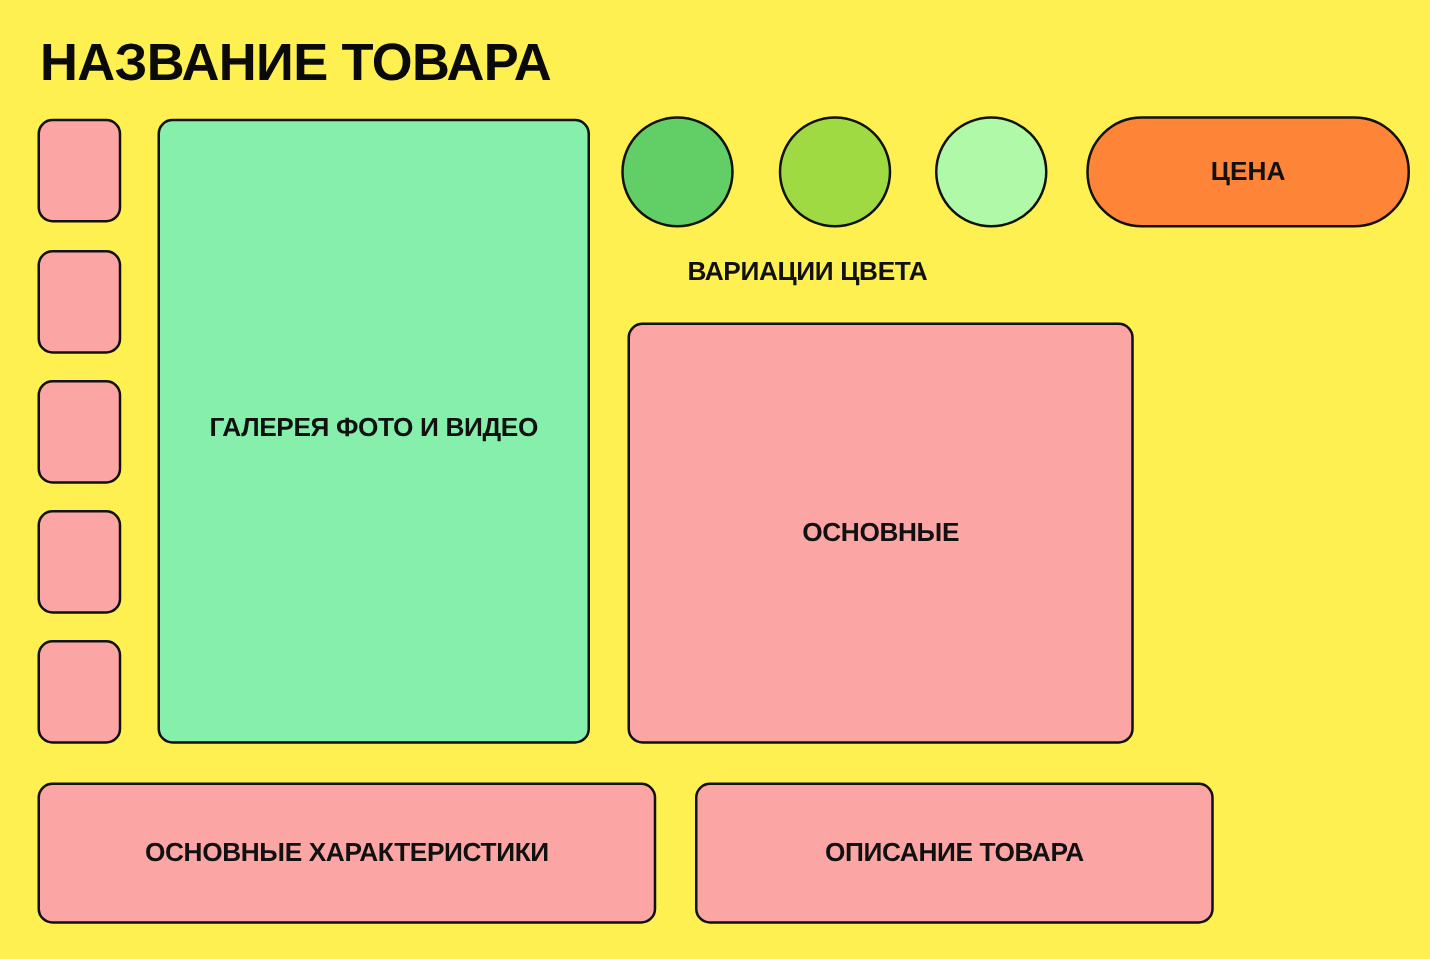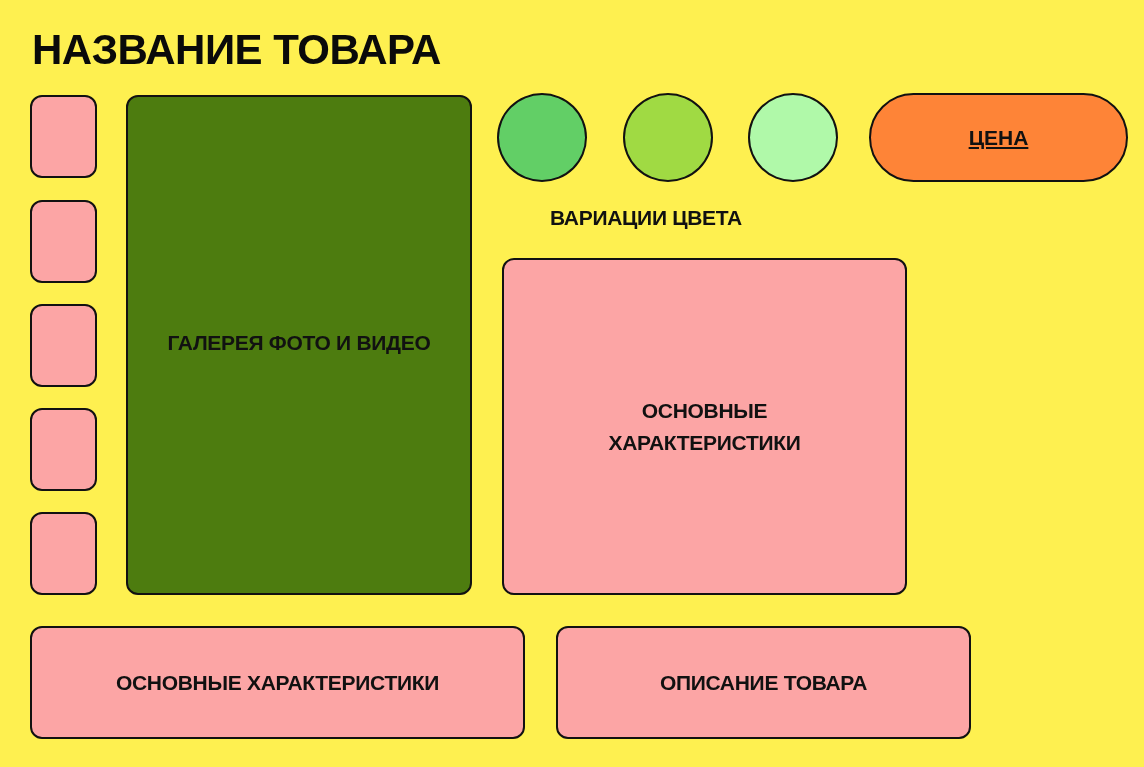--- a/index.html
+++ b/index.html
@@ -16,33 +16,33 @@
   }
   .box {
     position: absolute; box-sizing: border-box;
     border: 2.5px solid #111; border-radius: 12px;
     background: #fca5a5;
     display: flex; align-items: center; justify-content: center;
     text-align: center; font-weight: bold; color: #111;
     font-size: 21px; line-height: 1.5; letter-spacing: -0.3px;
   }
   .thumb { left: 30px; width: 67px; height: 83px; border-radius: 12px; }
-  .gallery { left: 126px; top: 95px; width: 346px; height: 500px; background: #4d7c0f; align-items: flex-start; padding-top: 230px; }
+  .gallery { left: 126px; top: 95px; width: 346px; height: 500px; background: #86efac; align-items: flex-start; padding-top: 230px; }
   .specs-main { left: 502px; top: 258px; width: 405px; height: 337px; }
   .specs-bottom { left: 30px; top: 626px; width: 495px; height: 113px; }
   .desc { left: 556px; top: 626px; width: 415px; height: 113px; }
   .swatch {
     position: absolute; top: 93px; width: 90px; height: 89px;
     box-sizing: border-box; border: 2.5px solid #111; border-radius: 50%;
   }
   .price {
     position: absolute; left: 869px; top: 93px; width: 259px; height: 89px;
     box-sizing: border-box; border: 2.5px solid #111; border-radius: 45px;
     background: #fe8437; display: flex; align-items: center; justify-content: center;
-    font-size: 21px; font-weight: bold; color: #111; text-decoration: underline;
+    font-size: 21px; font-weight: bold; color: #111;
   }
   .var-label {
     position: absolute; left: 550px; top: 206px;
     font-size: 21px; font-weight: bold; color: #111; letter-spacing: -0.3px;
   }
 </style>
 </head>
 <body>
 
 <div class="title">НАЗВАНИЕ ТОВАРА</div>
@@ -63,21 +63,20 @@
 
 <div class="price">
   <span>ЦЕНА</span>
 </div>
 
 <div class="var-label">ВАРИАЦИИ ЦВЕТА</div>
 
 <div class="box specs-main">
   <div>
     <div>ОСНОВНЫЕ</div>
-    <div>ХАРАКТЕРИСТИКИ</div>
   </div>
 </div>
 
 <div class="box specs-bottom">
   <span>ОСНОВНЫЕ ХАРАКТЕРИСТИКИ</span>
 </div>
 
 <div class="box desc">
   <span>ОПИСАНИЕ ТОВАРА</span>
 </div>

